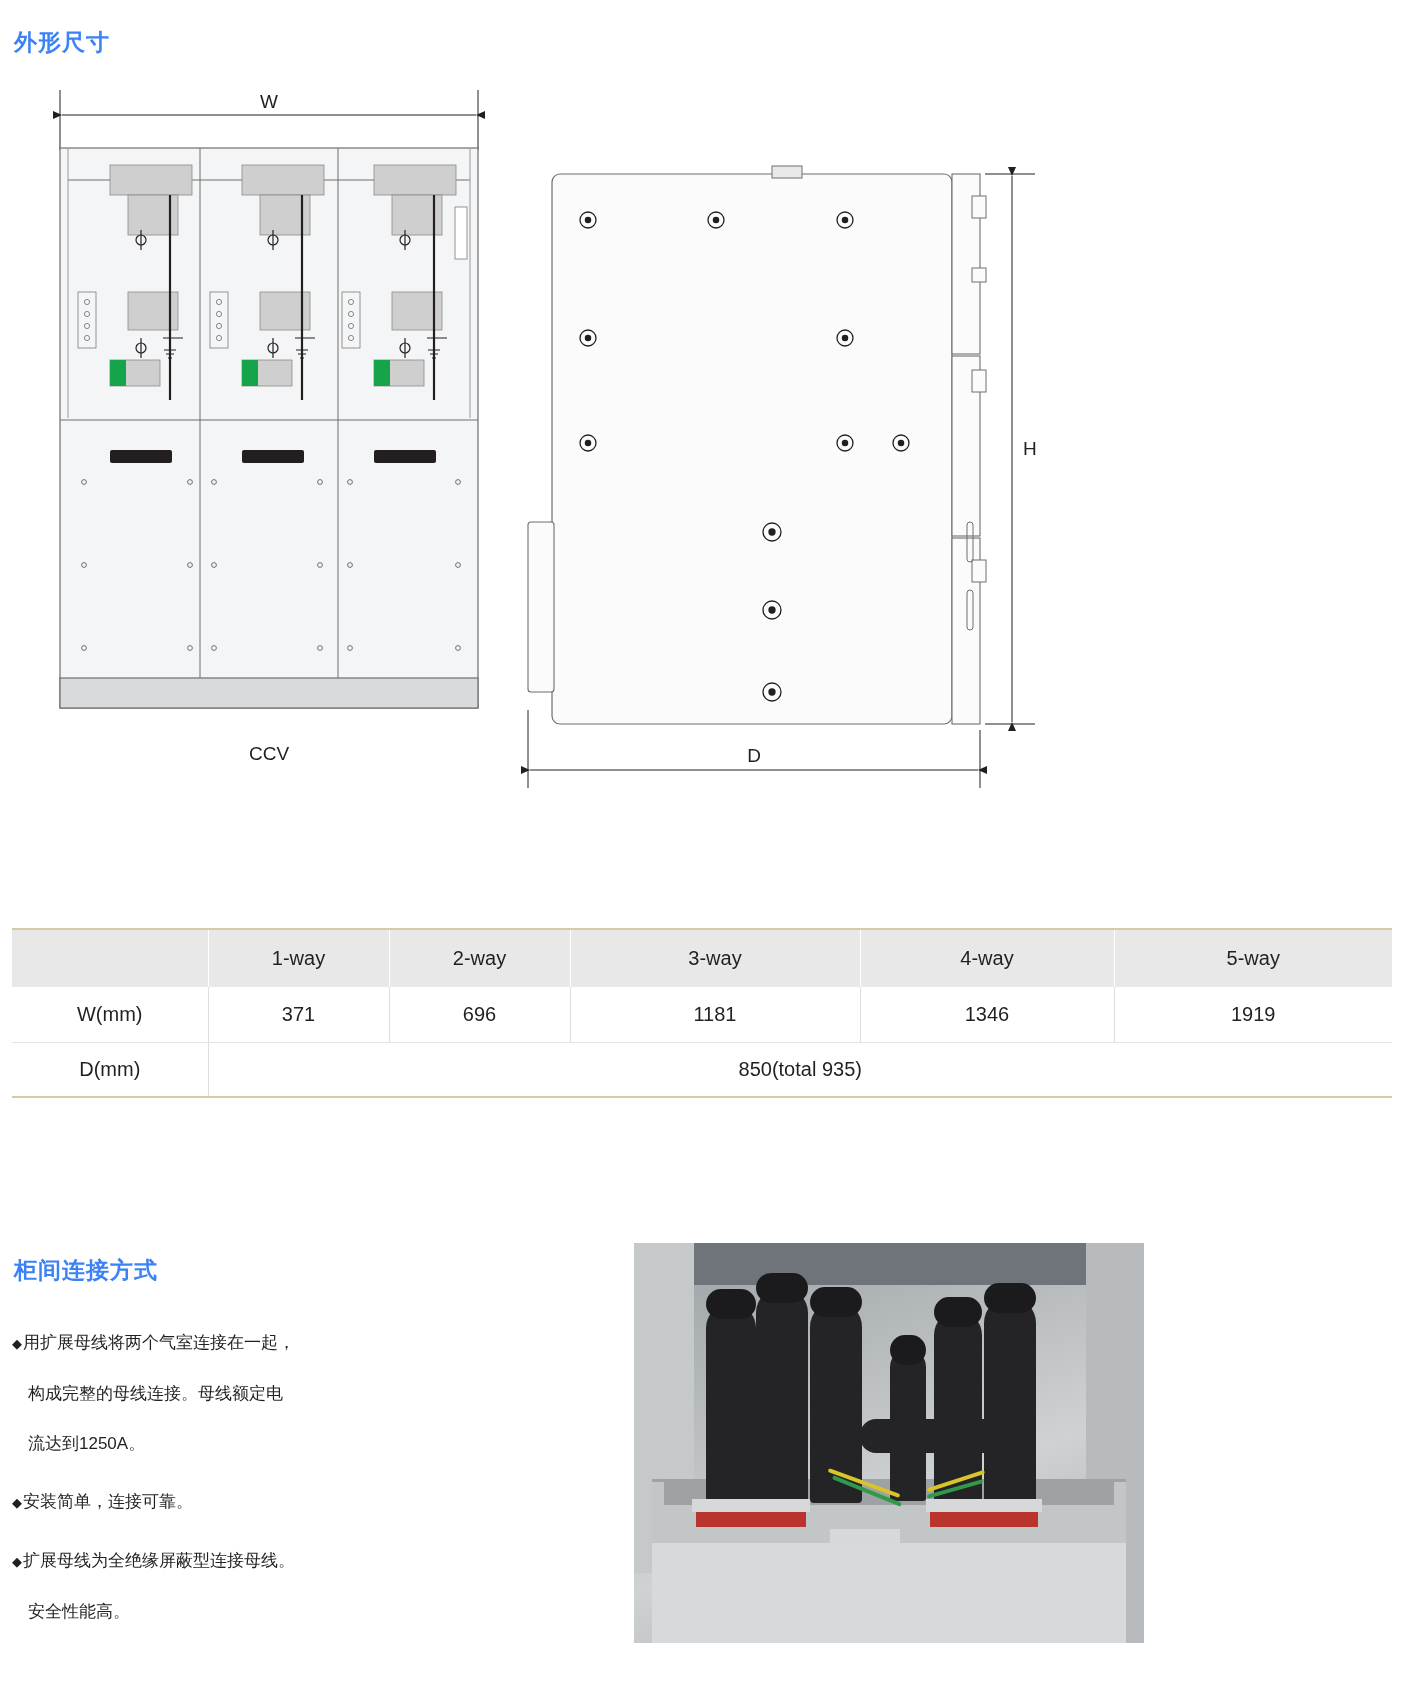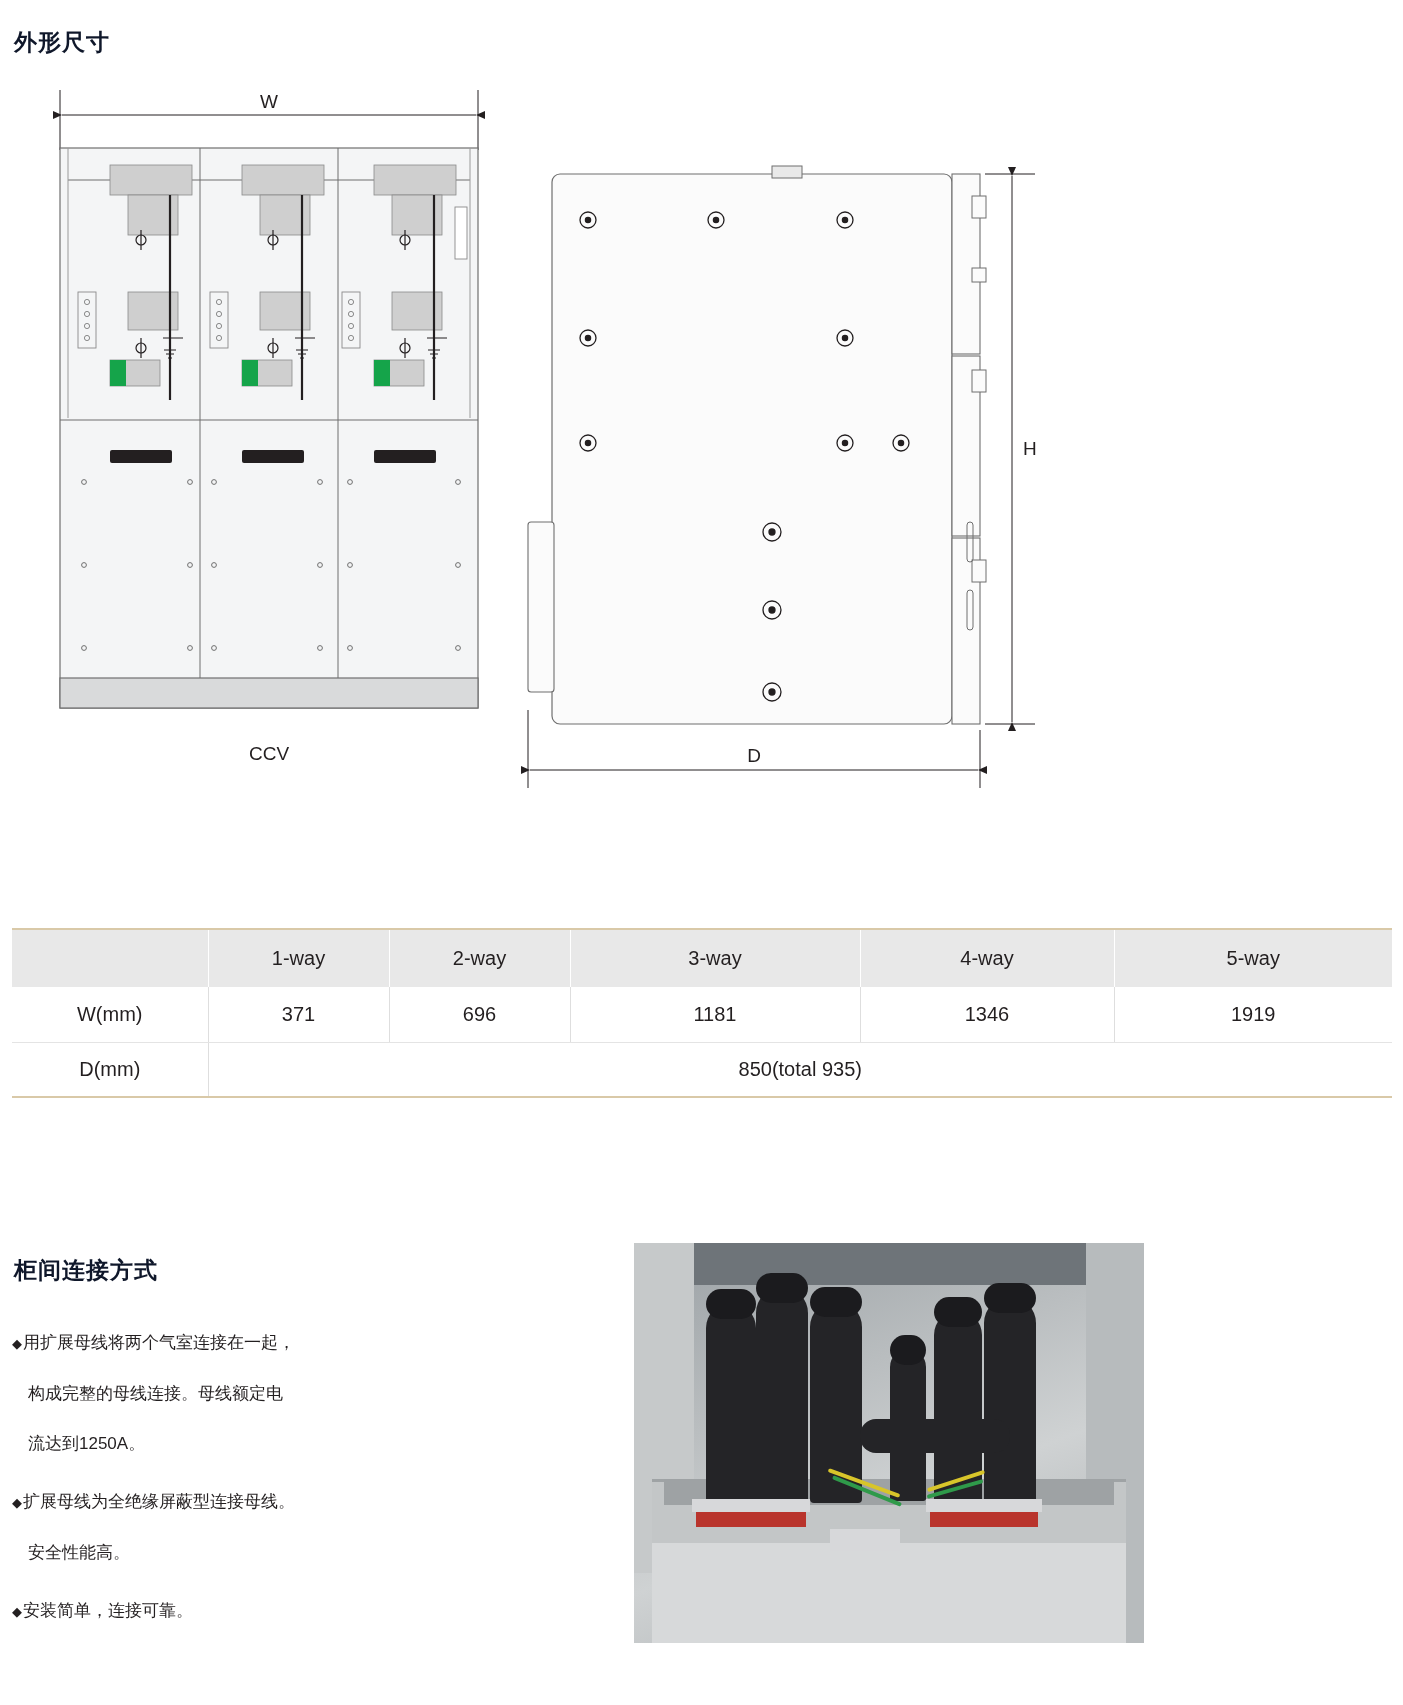--- a/index.html
+++ b/index.html
@@ -8,21 +8,21 @@
     width: 1403px; height: 1705px;
     background: #ffffff;
     font-family: "Liberation Sans", sans-serif;
     color: #231f20;
   }
   .page { position: relative; width: 1403px; height: 1705px; overflow: hidden; }
 
   .section-title {
     font-size: 23px;
     font-weight: bold;
-    color: #0f172a;
+    color: #3b82f6;
     letter-spacing: 1px;
   }
   #title-outline { position: absolute; left: 14px; top: 27px; }
   #title-connection { position: absolute; left: 14px; top: 1255px; }
 
   
   .drawings { position: absolute; left: 0; top: 70px; width: 1100px; height: 740px; }
 
   svg { display: block; }
 
@@ -305,25 +305,25 @@
 
   <div class="section-title" id="title-connection">柜间连接方式</div>
 
   <div class="bullets">
     <div class="bullet">
       <span class="dia">◆</span><span class="txt">用扩展母线将两个气室连接在一起，</span>
       <span class="cont">构成完整的母线连接。母线额定电</span>
       <span class="cont">流达到1250A。</span>
     </div>
     <div class="bullet">
+      <span class="dia">◆</span><span class="txt">安装简单，连接可靠。</span>
+    </div>
+    <div class="bullet">
       <span class="dia">◆</span><span class="txt">扩展母线为全绝缘屏蔽型连接母线。</span>
       <span class="cont">安全性能高。</span>
-    </div>
-    <div class="bullet">
-      <span class="dia">◆</span><span class="txt">安装简单，连接可靠。</span>
     </div>
   </div>
 
   <div class="photo">
     <div class="ph-bg"></div>
     <div class="ph-wallL"></div>
     <div class="ph-wallR"></div>
     <div class="ph-topband"></div>
     <div class="ph-cabinet"></div>
     <div class="ph-cab2"></div>

